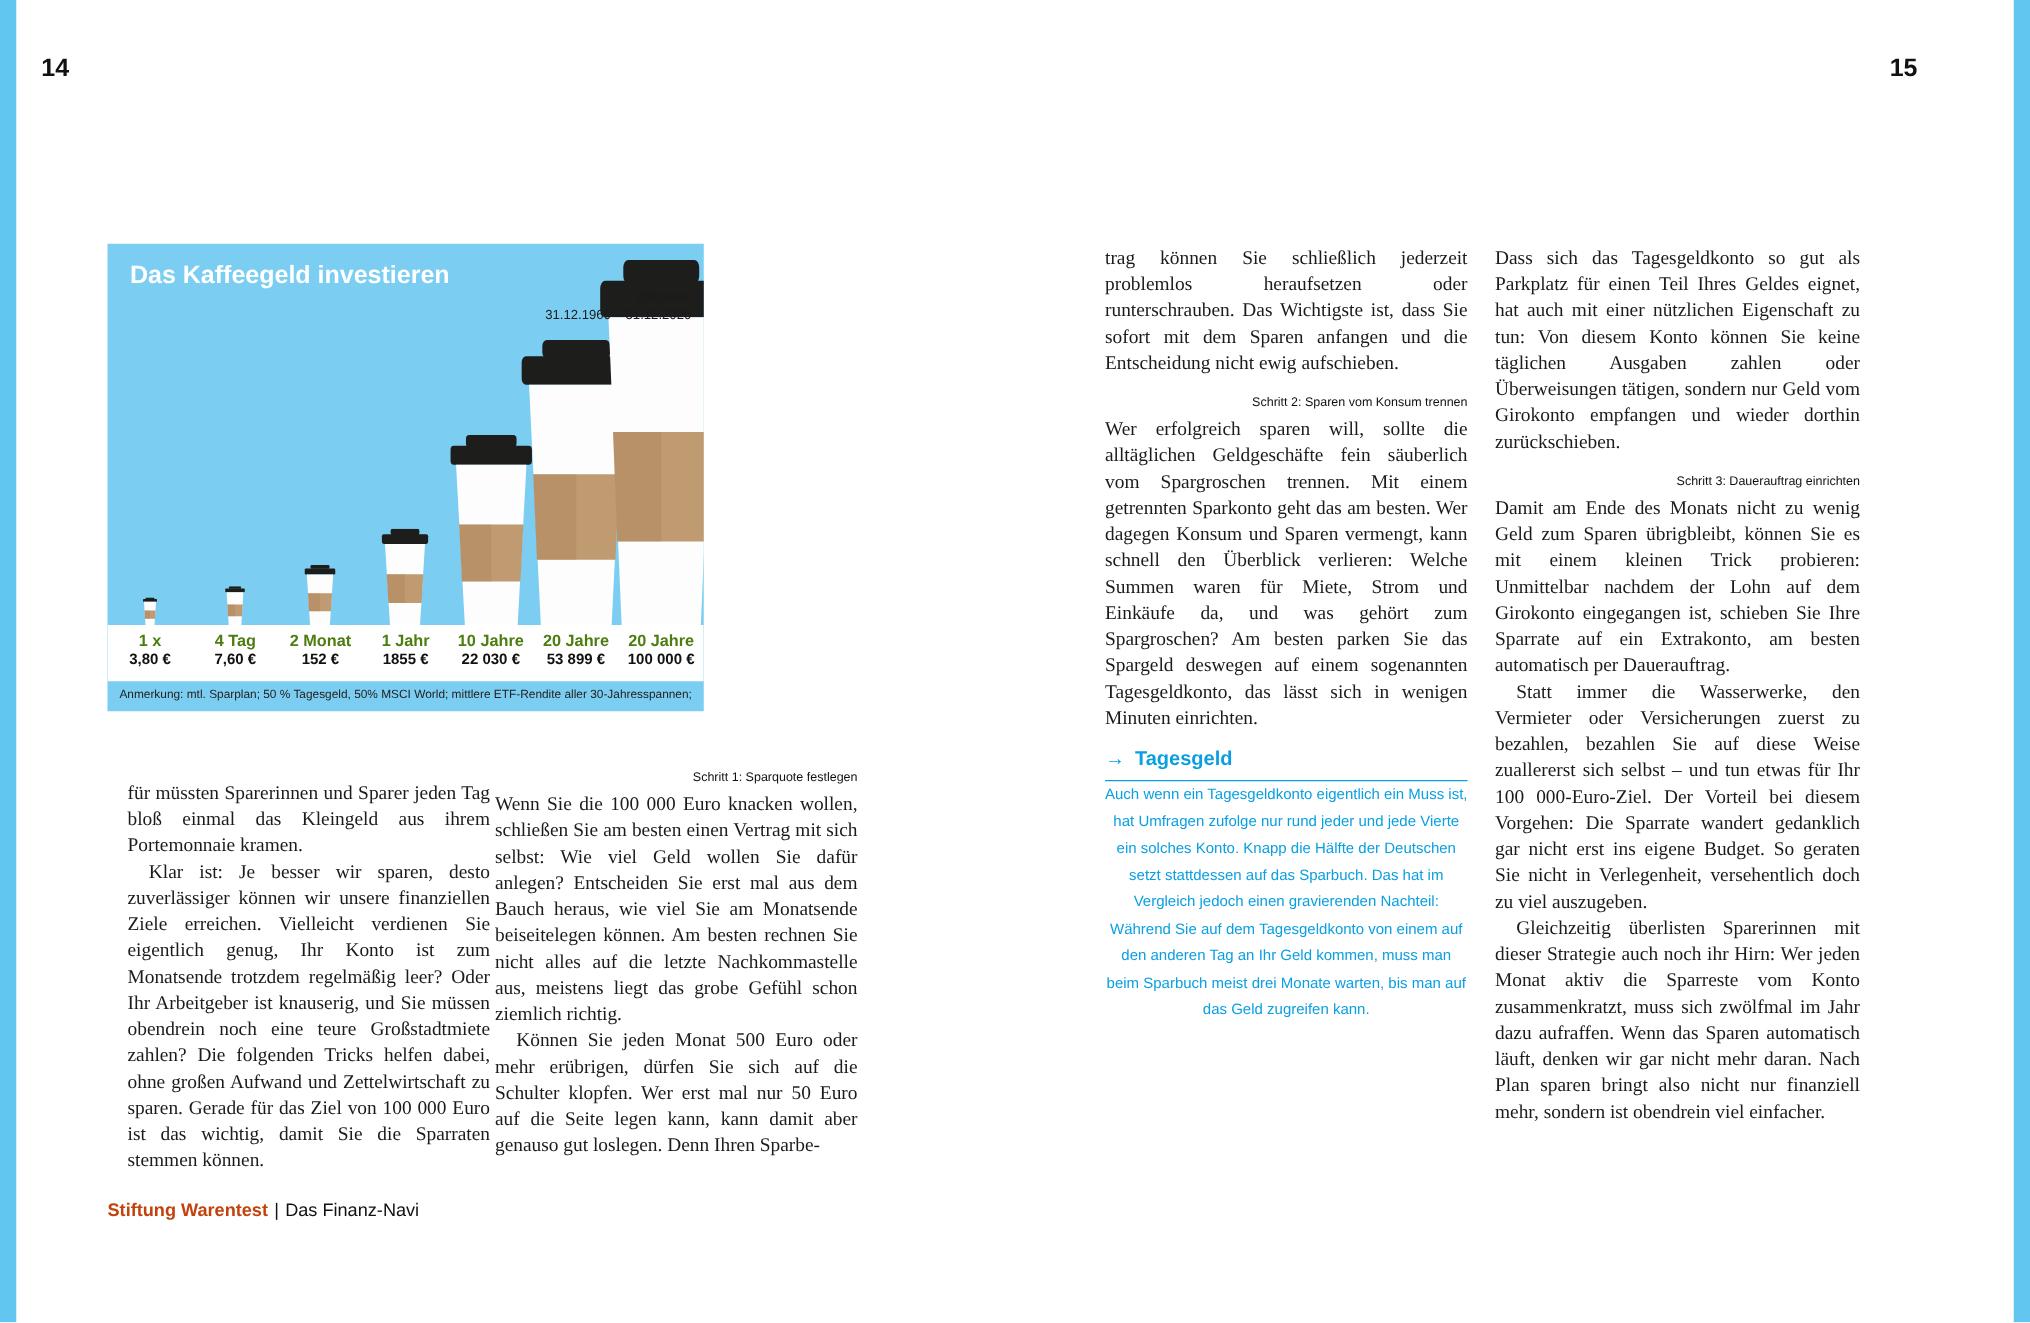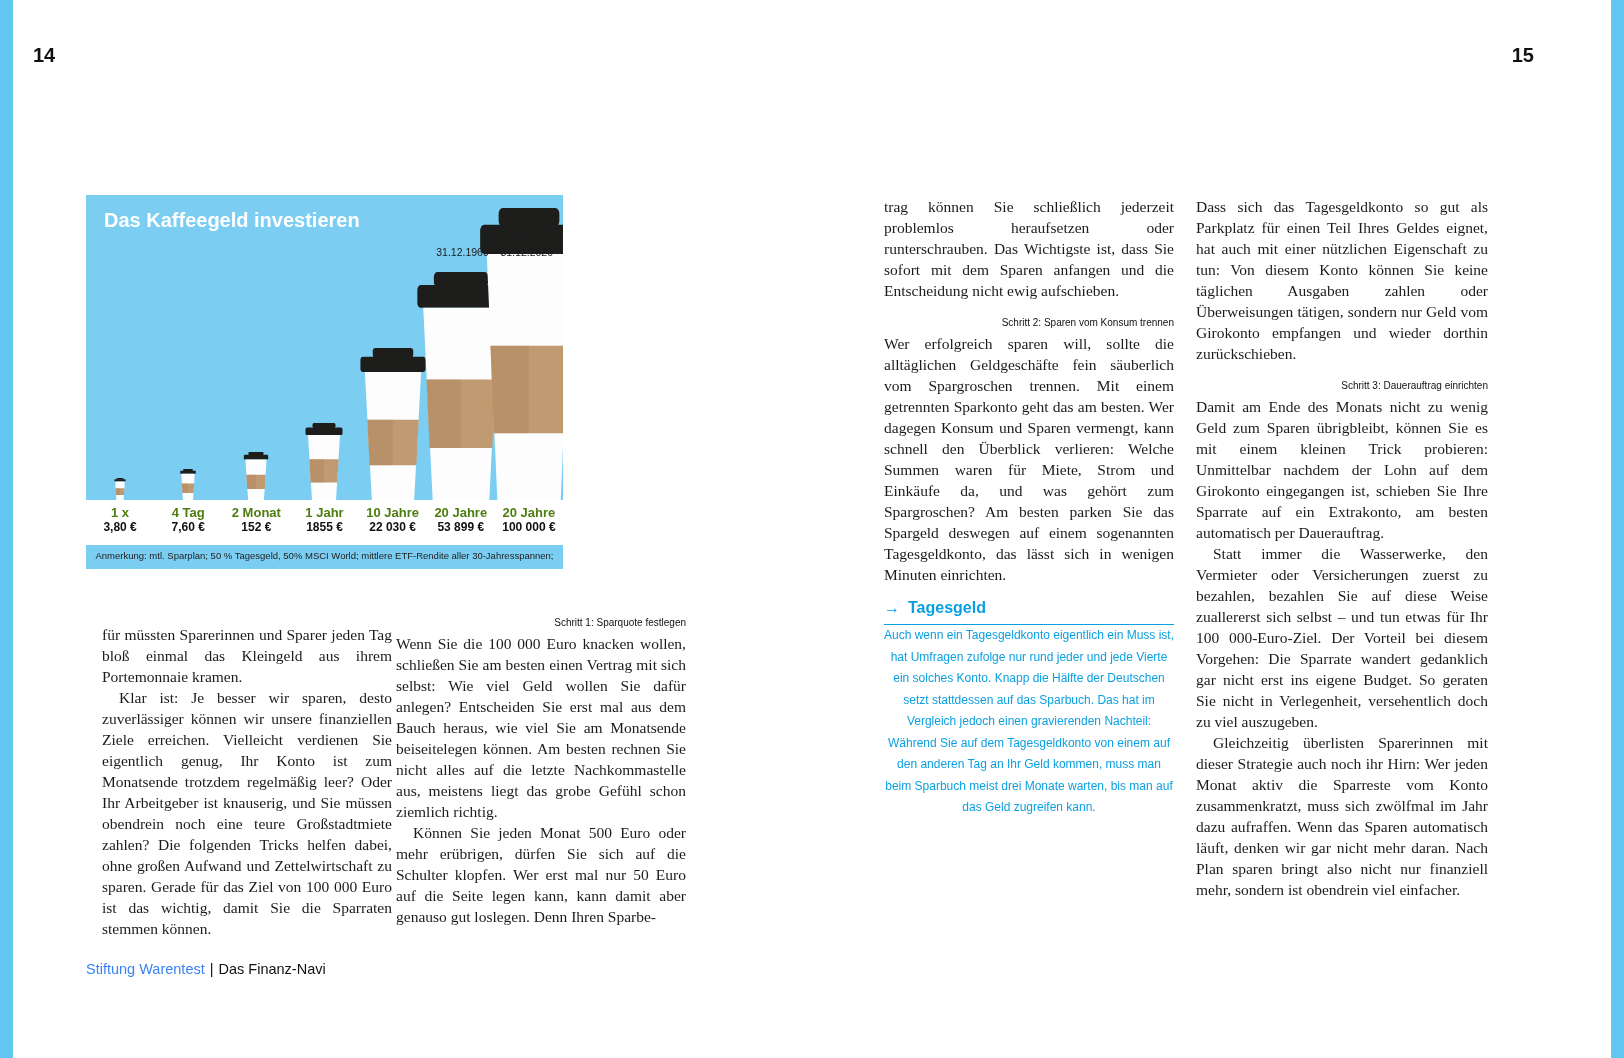--- a/index.html
+++ b/index.html
@@ -49,21 +49,21 @@
 
   
   .callout { margin:13px 0 0 0; font-family:"Liberation Sans", sans-serif; color:#0a9fe1; }
   .callout-head { display:flex; align-items:baseline; gap:8px; font-weight:bold;
     font-size:16px; line-height:20px; border-bottom:1.5px solid #0a9fe1; padding-bottom:6px; }
   .callout-text { margin:9px 0 0 19px; font-size:12px; line-height:21.5px; text-align:center; }
 
   
   .footer { position:absolute; left:86px; top:961px;
     font-family:"Liberation Sans", sans-serif; font-size:14.5px; color:#111; }
-  .footer .brand { color:#3b82f6; font-weight:normal; }
+  .footer .brand { color:#c2410c; font-weight:bold; }
   .footer .divider { margin:0 5px; color:#111; }
 </style>
 </head>
 <body>
 
 <div class="canvas">
 
   <div class="edge left"></div>
   <div class="edge right"></div>
 

